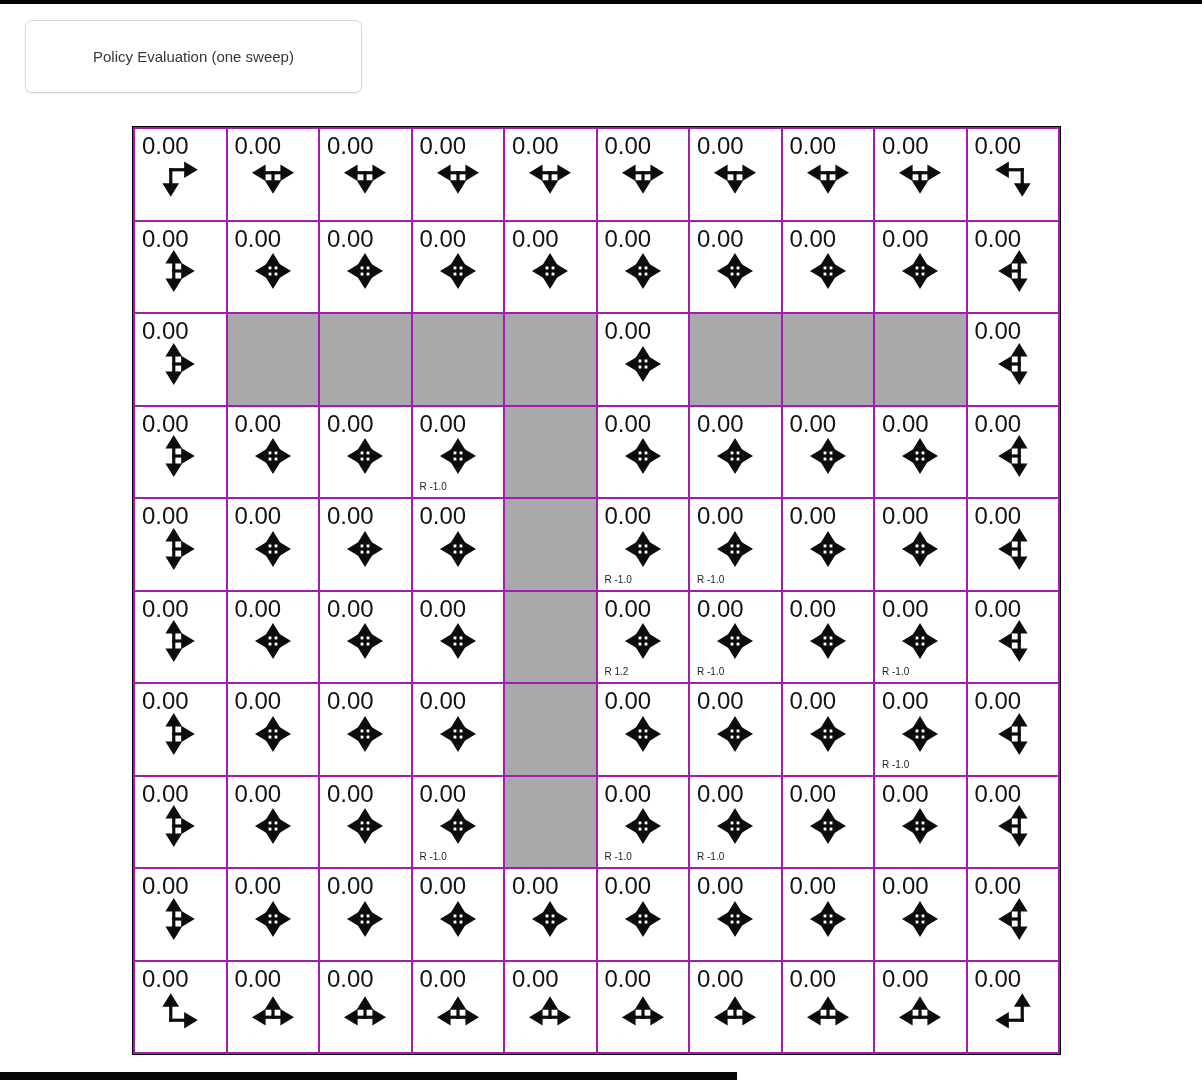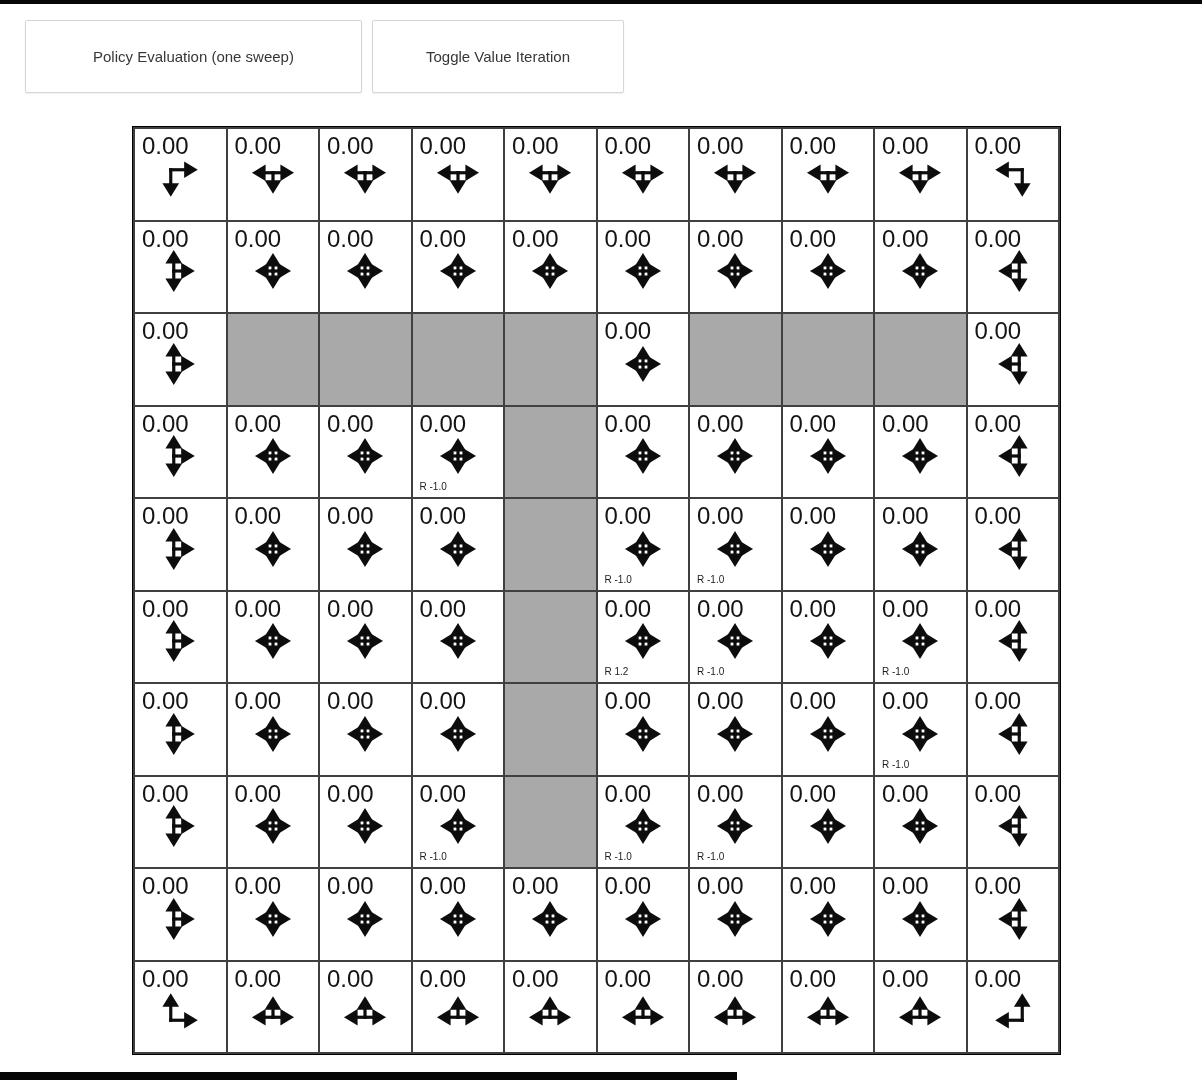--- a/index.html
+++ b/index.html
@@ -11,34 +11,34 @@
   
   .letterbox-top{position:absolute;left:0;top:0;width:1202px;height:4px;background:#060606;}
   .letterbox-bottom{position:absolute;left:0;top:1072px;width:737px;height:8px;background:#060606;}
 
   
   .toolbar{
     position:absolute;left:25px;top:20px;width:1141px;height:73px;
     display:flex;gap:10px;
   }
   .toolbar button{
-    height:73px;background:#ffffff;border:1px solid #d6d6d6;border-radius:2px;
+    height:73px;background:#ffffff;border:1px solid #d6d6d6;border-radius:7px;
     font-family:"Liberation Sans", sans-serif;font-size:15px;color:#373737;
     box-shadow:0 1px 2px rgba(0,0,0,0.07);
     cursor:pointer;padding:0 8px;
   }
   .btn-wide{flex:0 0 337px;}
   .btn-a{flex:0 0 260px;}
   .btn-b{flex:0 0 252px;}
   .btn-c{flex:1 1 auto;}
 
   
   .gridworld{
     position:absolute;left:132px;top:126px;width:929px;height:929px;
-    box-sizing:border-box;background:#404040;border:1px solid #000000;
+    box-sizing:border-box;background:#a21caf;border:1px solid #000000;
     padding:2px;display:grid;grid-template-columns:repeat(10,1fr);
     grid-template-rows:repeat(10,1fr);gap:2px;
   }
   .cell{position:relative;background:#ffffff;}
   .cell.wall{background:#a9a9a9;}
   .cell .val{
     position:absolute;left:7px;top:4px;font-size:24px;line-height:1.05;
     color:#141414;letter-spacing:0px;
   }
   .cell .reward{
@@ -51,21 +51,20 @@
   .cell .glyph svg{display:block;width:52px;height:52px;}
 </style>
 </head>
 <body>
 
 <div class="letterbox-top"></div>
 <div class="letterbox-bottom"></div>
 
 <div class="toolbar">
   <button class="btn-wide">Policy Evaluation (one sweep)</button>
-  <button class="btn-b">Toggle Value Iteration</button>
 </div>
 
 <div class="gridworld" id="gridworld">
     <div class="cell">
       <div class="val">0.00</div>
       <div class="glyph">
         <svg viewBox="-26 -26 52 52" xmlns="http://www.w3.org/2000/svg">
           <g transform="translate(-9.25,-9.25)" stroke="#0d0d0d" stroke-width="3.2" stroke-linecap="square" fill="#0d0d0d">
             <line x1="0" y1="0" x2="0" y2="15"></line>
             <line x1="0" y1="0" x2="15" y2="0"></line>

